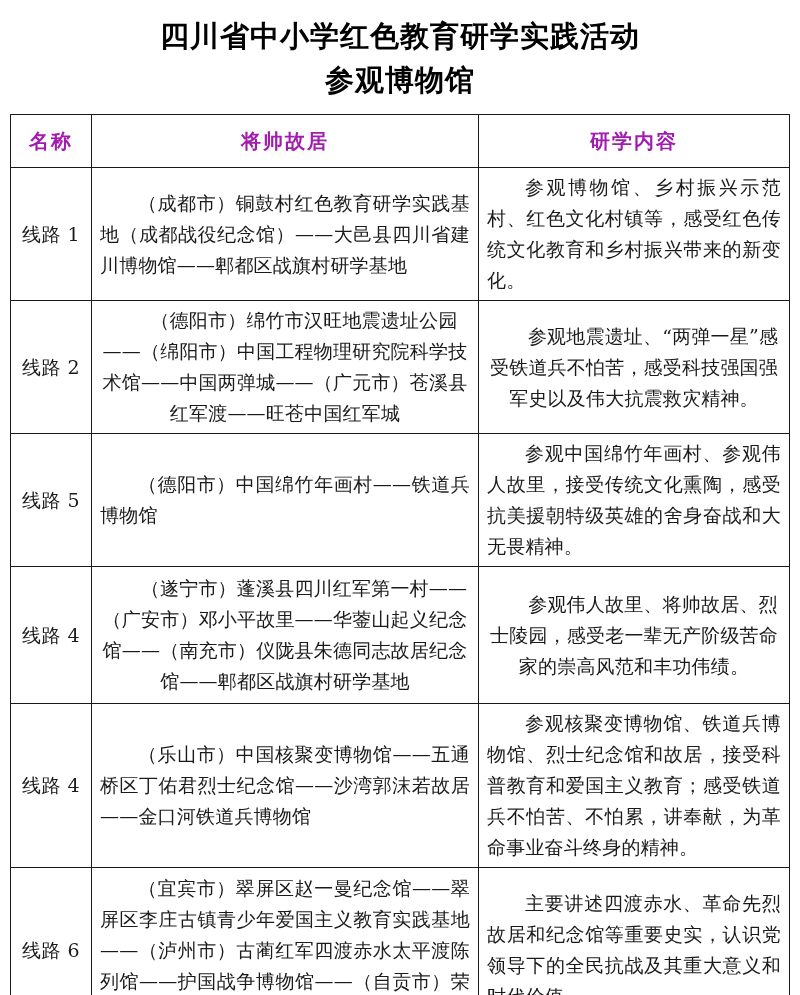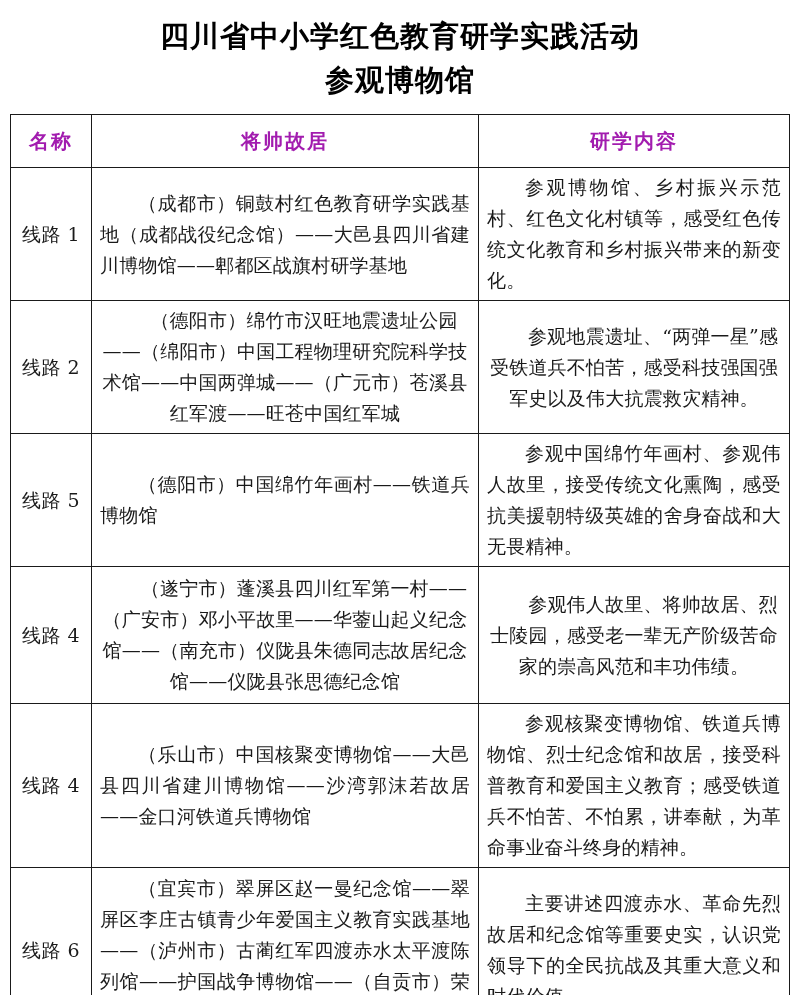--- a/index.html
+++ b/index.html
@@ -118,26 +118,26 @@
         <td class="cell-route">（德阳市）绵竹市汉旺地震遗址公园——（绵阳市）中国工程物理研究院科学技术馆——中国两弹城——（广元市）苍溪县红军渡——旺苍中国红军城</td>
         <td class="cell-content">参观地震遗址、“两弹一星”感受铁道兵不怕苦，感受科技强国强军史以及伟大抗震救灾精神。</td>
       </tr>
       <tr class="r3">
         <td class="cell-name">线路 5</td>
         <td class="cell-route">（德阳市）中国绵竹年画村——铁道兵博物馆</td>
         <td class="cell-content">参观中国绵竹年画村、参观伟人故里，接受传统文化熏陶，感受抗美援朝特级英雄的舍身奋战和大无畏精神。</td>
       </tr>
       <tr class="r4">
         <td class="cell-name">线路 4</td>
-        <td class="cell-route">（遂宁市）蓬溪县四川红军第一村——（广安市）邓小平故里——华蓥山起义纪念馆——（南充市）仪陇县朱德同志故居纪念馆——仪陇县张思德纪念馆</td>
+        <td class="cell-route">（遂宁市）蓬溪县四川红军第一村——（广安市）邓小平故里——华蓥山起义纪念馆——（南充市）仪陇县朱德同志故居纪念馆——郫都区战旗村研学基地</td>
         <td class="cell-content">参观伟人故里、将帅故居、烈士陵园，感受老一辈无产阶级苦命家的崇高风范和丰功伟绩。</td>
       </tr>
       <tr class="r5">
         <td class="cell-name">线路 4</td>
-        <td class="cell-route">（乐山市）中国核聚变博物馆——大邑县四川省建川博物馆——沙湾郭沫若故居——金口河铁道兵博物馆</td>
+        <td class="cell-route">（乐山市）中国核聚变博物馆——五通桥区丁佑君烈士纪念馆——沙湾郭沫若故居——金口河铁道兵博物馆</td>
         <td class="cell-content">参观核聚变博物馆、铁道兵博物馆、烈士纪念馆和故居，接受科普教育和爱国主义教育；感受铁道兵不怕苦、不怕累，讲奉献，为革命事业奋斗终身的精神。</td>
       </tr>
       <tr class="r6">
         <td class="cell-name">线路 6</td>
         <td class="cell-route">（宜宾市）翠屏区赵一曼纪念馆——翠屏区李庄古镇青少年爱国主义教育实践基地——（泸州市）古蔺红军四渡赤水太平渡陈列馆——护国战争博物馆——（自贡市）荣县吴玉章陈列馆</td>
         <td class="cell-content">主要讲述四渡赤水、革命先烈故居和纪念馆等重要史实，认识党领导下的全民抗战及其重大意义和时代价值。</td>
       </tr>
     </tbody>
   </table>
 

